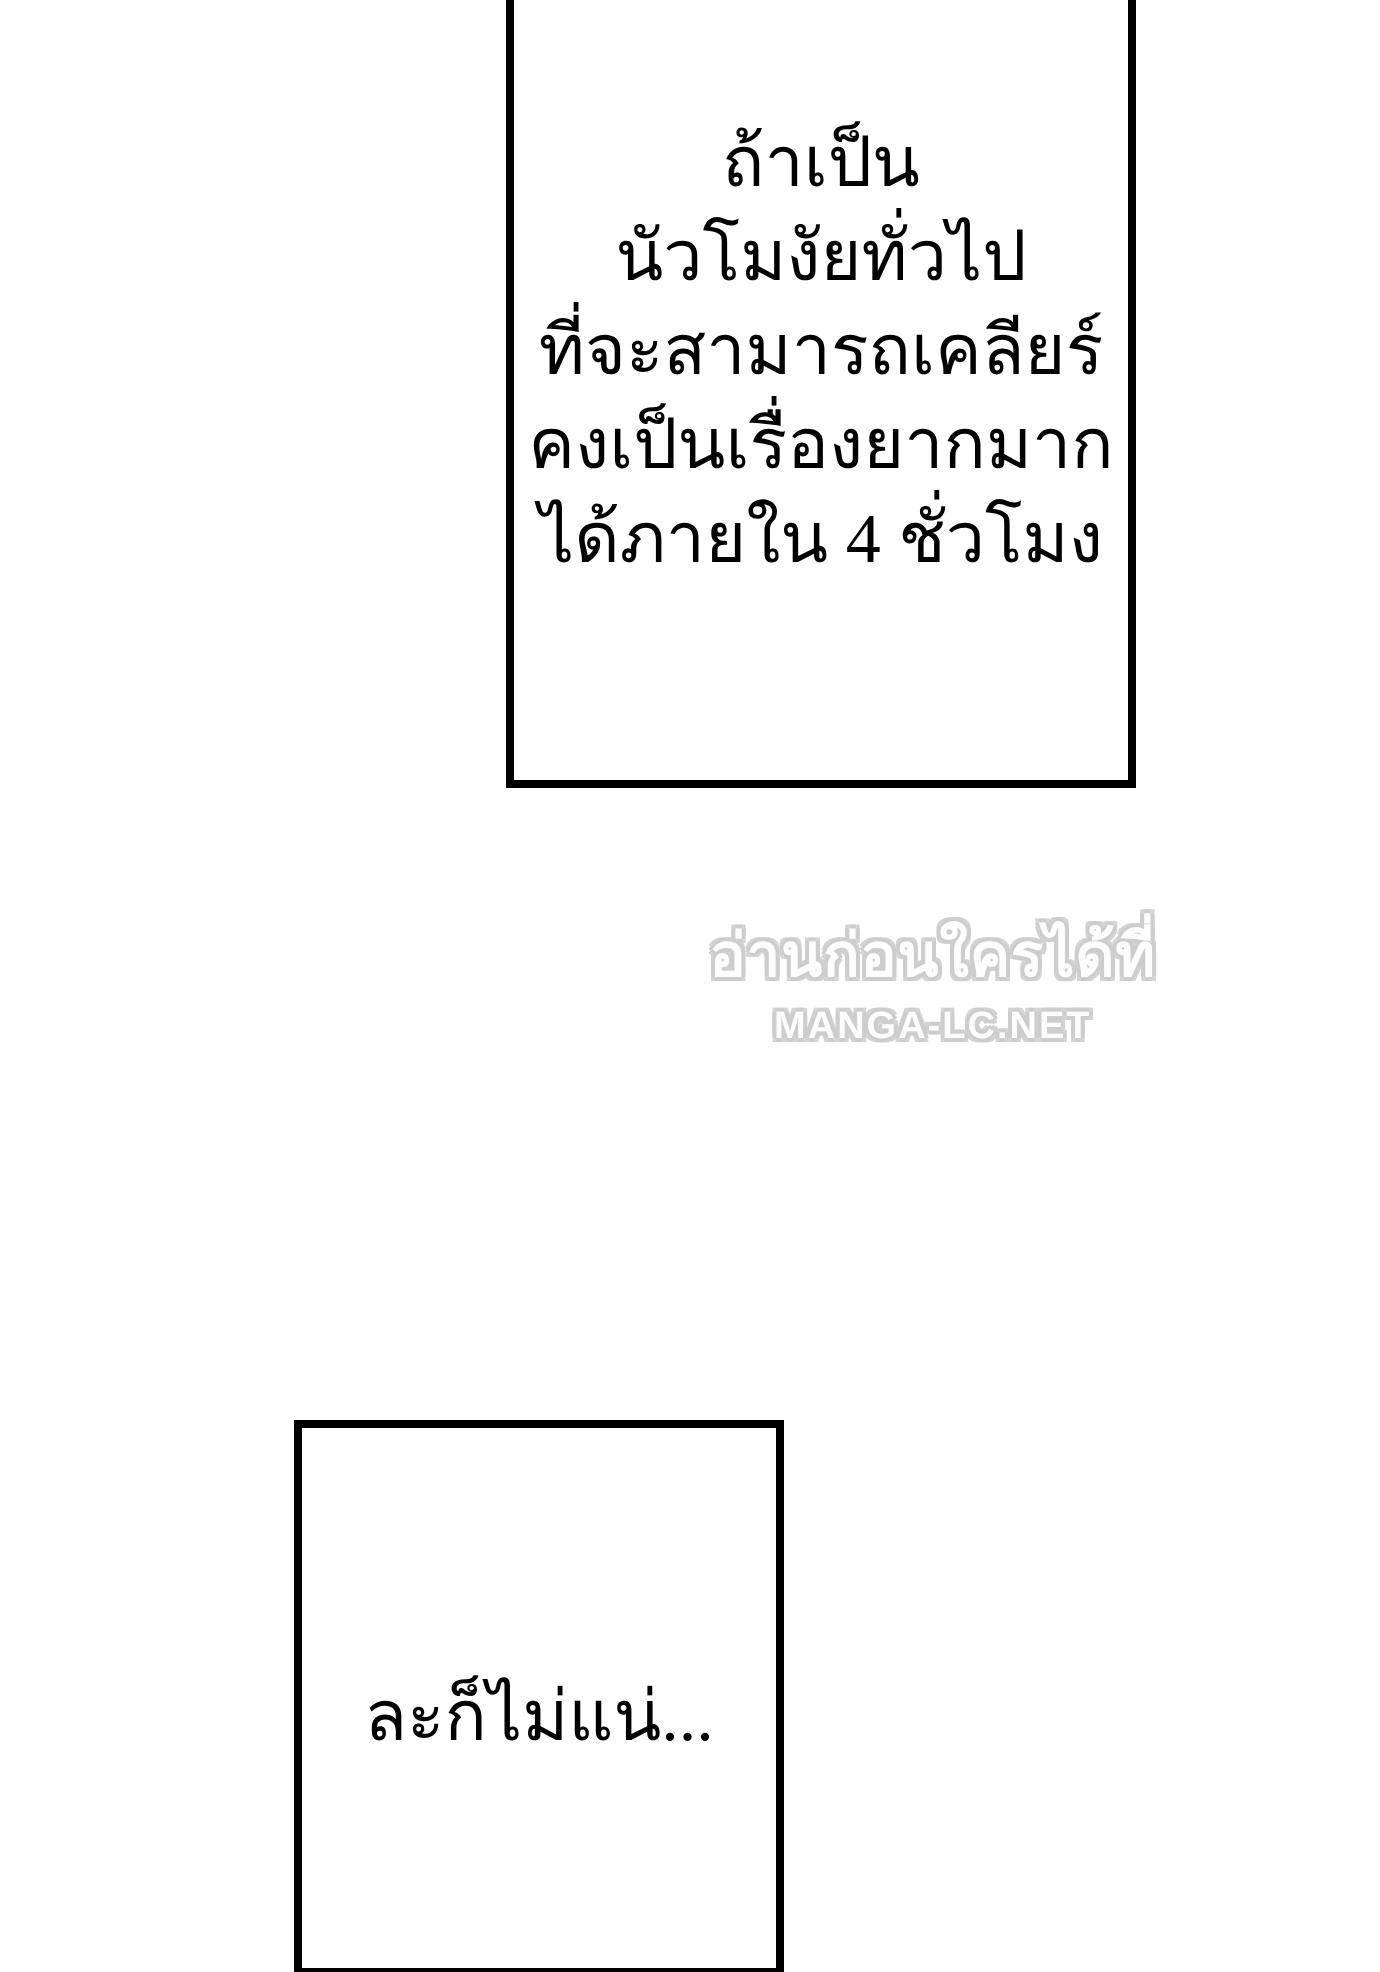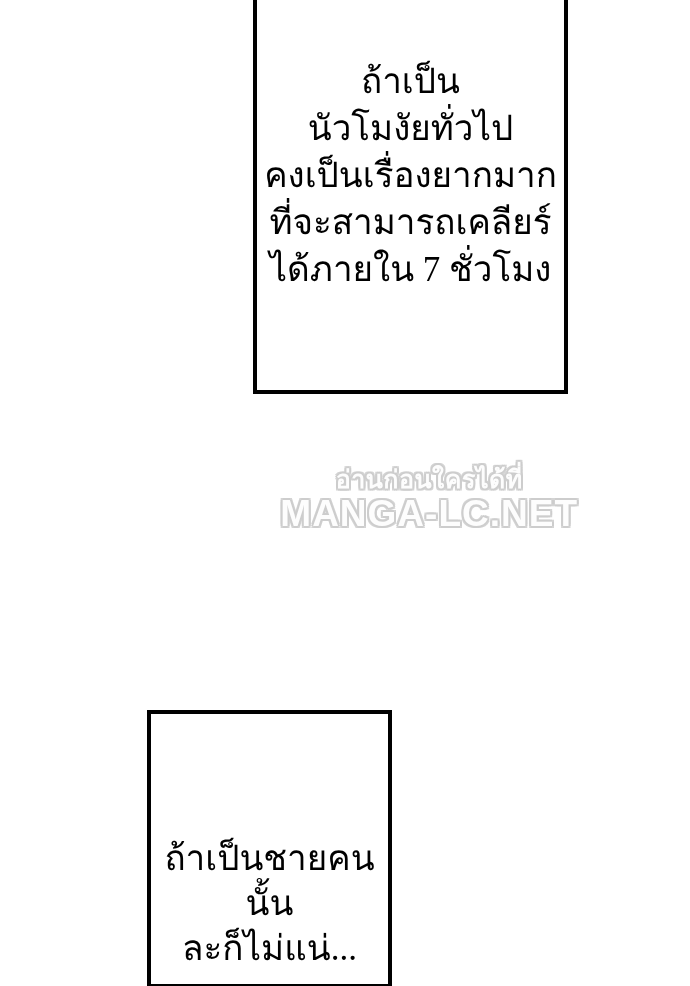--- a/index.html
+++ b/index.html
@@ -57,50 +57,49 @@
       -2px 0 0 #cdcdcd,
        2px 0 0 #cdcdcd,
        0 -2px 0 #cdcdcd,
        0  2px 0 #cdcdcd,
       -2px -2px 0 #d4d4d4,
        2px  2px 0 #d4d4d4,
       -2px  2px 0 #d4d4d4,
        2px -2px 0 #d4d4d4;
   }
   .watermark-line1 {
-    font-size: 25px;
+    font-size: 30px;
     line-height: 36px;
     letter-spacing: 0.5px;
   }
   .watermark-line2 {
-    font-size: 37px;
+    font-size: 19px;
     line-height: 33px;
     letter-spacing: 1px;
   }
 </style>
 </head>
 <body>
 
 <div class="page">
 
   <div class="caption-box top">
     <div class="caption-text">
       <div class="caption-line">ถ้าเป็น</div>
       <div class="caption-line">นัวโมงัยทั่วไป</div>
+      <div class="caption-line">ที่จะสามารถเคลียร์</div>
       <div class="caption-line">คงเป็นเรื่องยากมาก</div>
-      <div class="caption-line">ที่จะสามารถเคลียร์</div>
-      <div class="caption-line">ได้ภายใน 7 ชั่วโมง</div>
+      <div class="caption-line">ได้ภายใน 4 ชั่วโมง</div>
     </div>
   </div>
 
   <div class="watermark">
     <div class="watermark-line1">อ่านก่อนใครได้ที่</div>
     <div class="watermark-line2">MANGA-LC.NET</div>
   </div>
 
   <div class="caption-box bottom">
     <div class="caption-text">
-      <div class="caption-line">ถ้าเป็นชายคนนั้น</div>
       <div class="caption-line">ละก็ไม่แน่...</div>
     </div>
   </div>
 
 </div>
 
 </body></html>

